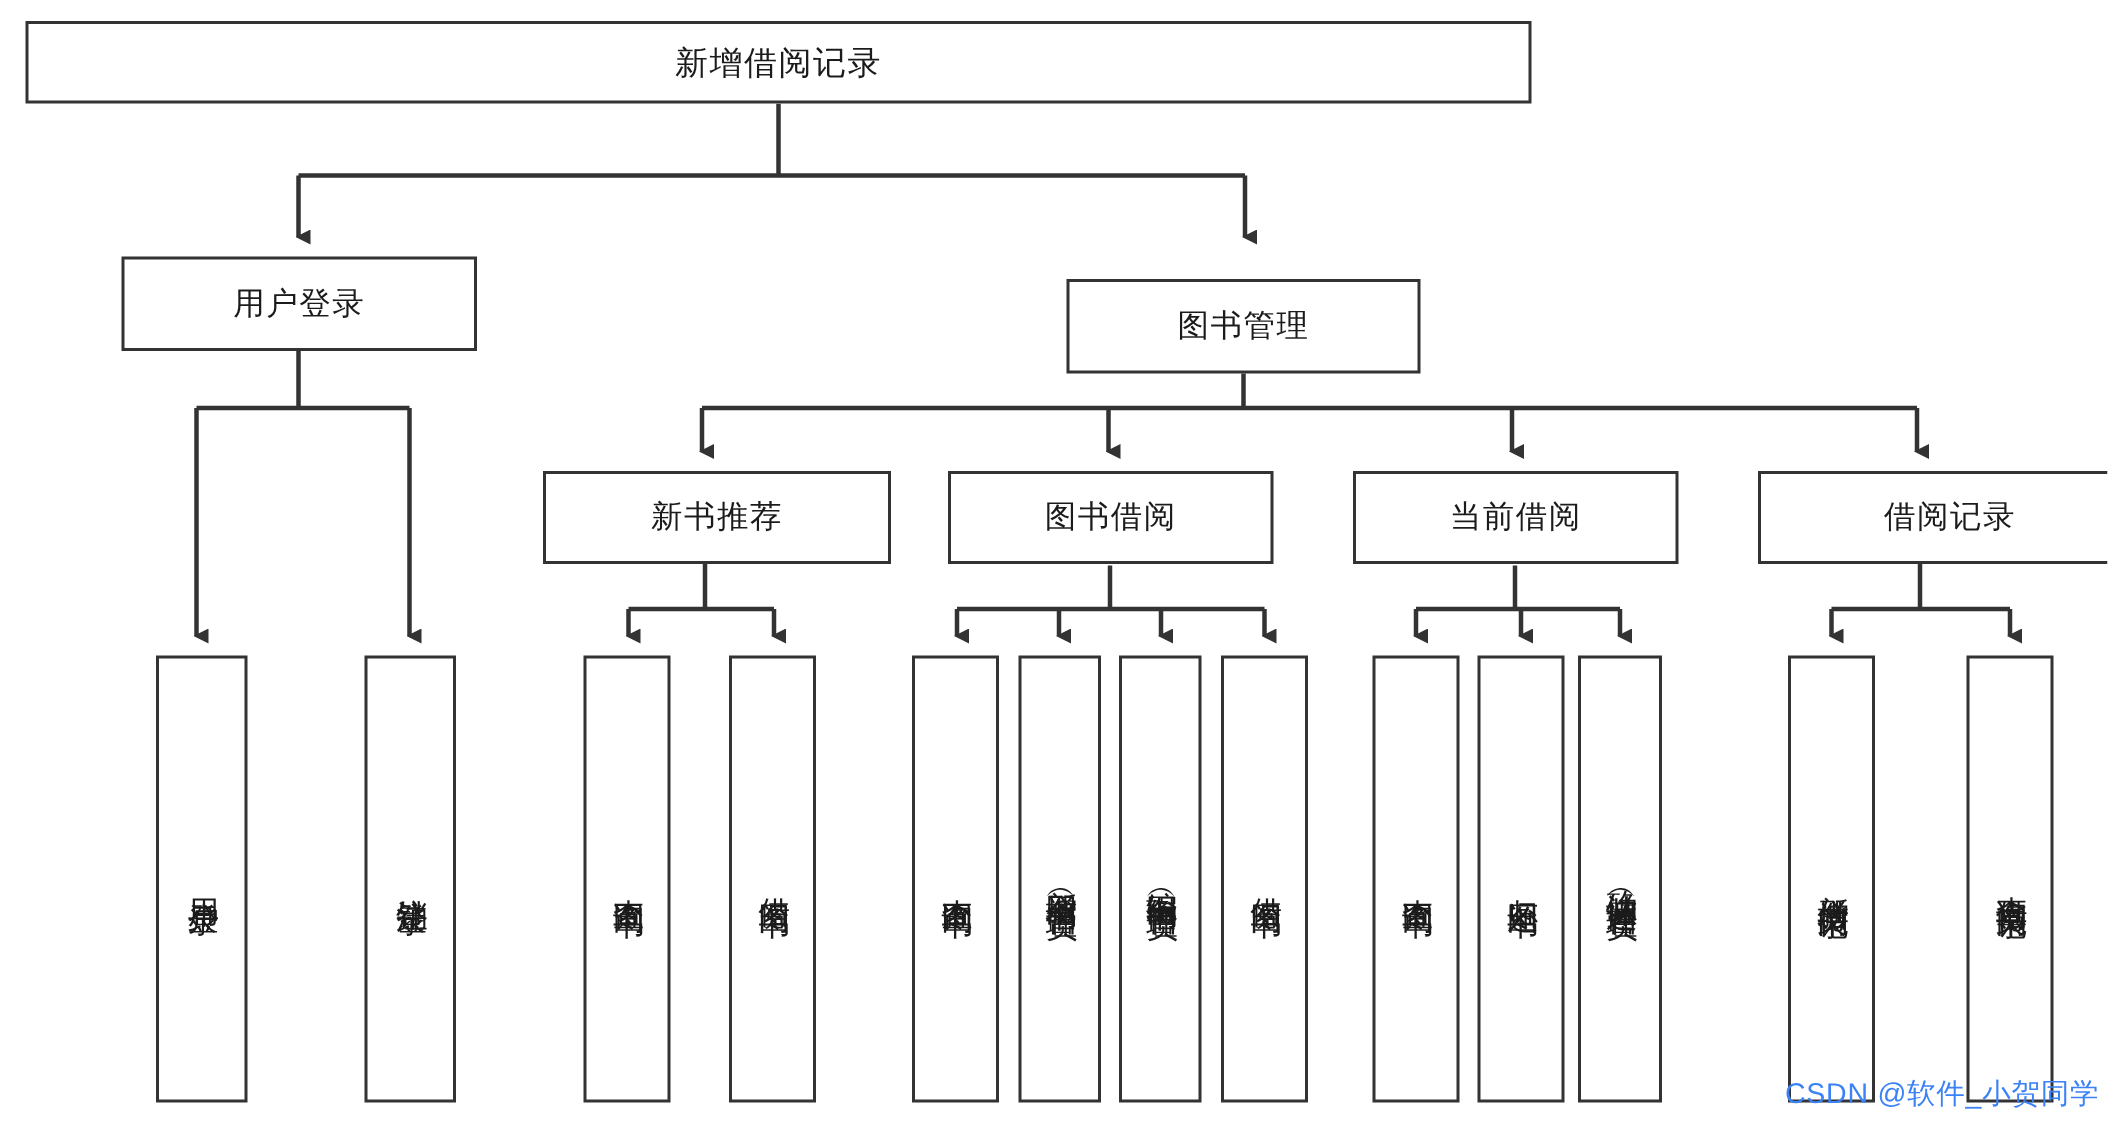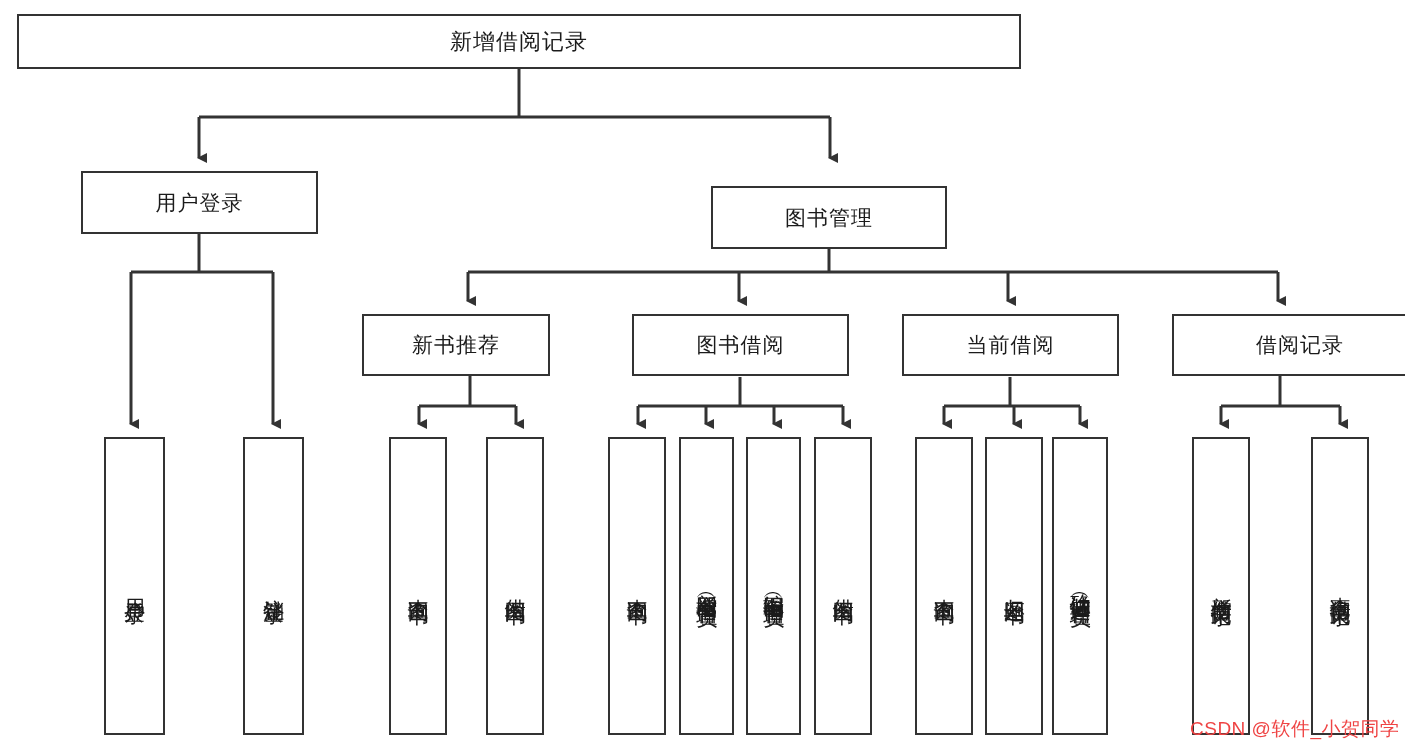--- a/index.html
+++ b/index.html
@@ -54,21 +54,21 @@
     padding: 6px 0;
     white-space: normal;
   }
   .node.vert > span {
     writing-mode: vertical-rl;
     text-orientation: upright;
     display: block;
   }
   .watermark {
     position: absolute;
-    color: #ef4444;
+    color: #3b82f6;
     font-size: 19px;
     letter-spacing: 0.5px;
     white-space: nowrap;
     user-select: none;
   }
 </style>
 </head>
 <body>
 
 <div id="canvas">
@@ -128,21 +128,21 @@
     <span>新增借阅记录</span>
   </div>
 
   <div class="node horiz" style="left:81px; top:171px; width:237px; height:63px;">
     <span>用户登录</span>
   </div>
   <div class="node horiz" style="left:711px; top:186px; width:236px; height:63px;">
     <span>图书管理</span>
   </div>
 
-  <div class="node horiz" style="left:362px; top:314px; width:188px; height:62px;">
+  <div class="node horiz" style="left:362px; top:314px; width:232px; height:62px;">
     <span>新书推荐</span>
   </div>
   <div class="node horiz" style="left:902px; top:314px; width:217px; height:62px;">
     <span>当前借阅</span>
   </div>
   <div class="node horiz" style="left:632px; top:314px; width:217px; height:62px;">
     <span>图书借阅</span>
   </div>
   <div class="node horiz" style="left:1172px; top:314px; width:256px; height:62px;">
     <span>借阅记录</span>

